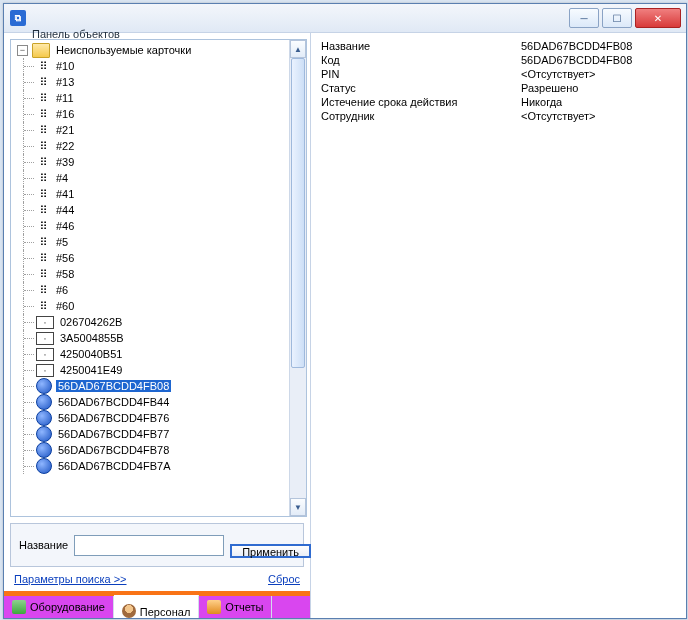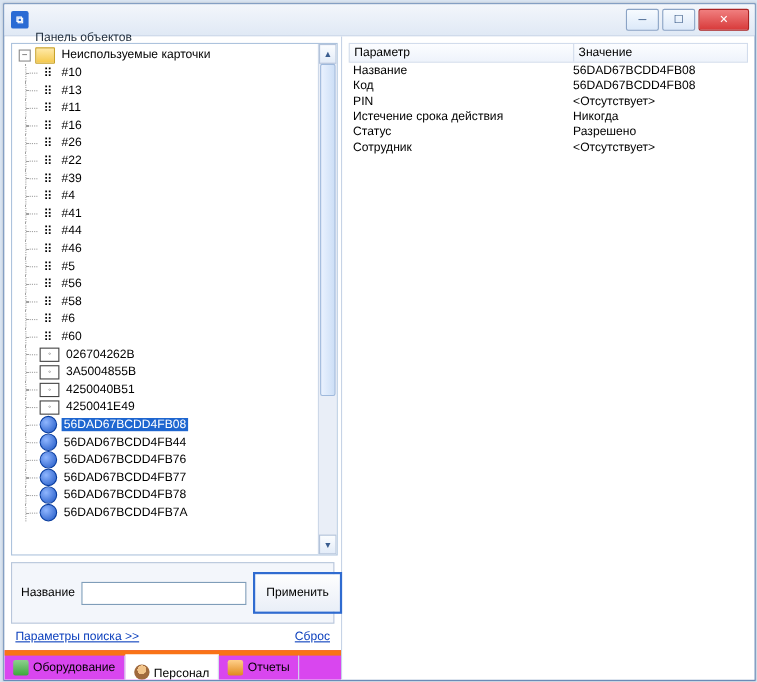--- a/index.html
+++ b/index.html
@@ -25,21 +25,21 @@
   .node-label.sel{background:#1e66d0;color:#fff;}
   .dotted{border-left:1px dotted #a0a0a0;margin-left:10px;height:16px;display:flex;align-items:center;}
   .dotted .htick{width:10px;border-top:1px dotted #a0a0a0;margin-right:2px;}
   .vscroll{position:absolute;right:0;top:0;bottom:0;width:16px;background:#e9eef7;border-left:1px solid #cdd8e8;display:flex;flex-direction:column;}
   .vscroll .arrow{height:16px;border:1px solid #b4c4db;background:linear-gradient(#fbfdff,#e3ecf8);display:flex;align-items:center;justify-content:center;font-size:8px;color:#3a5d8f;}
   .vscroll .track{flex:1;position:relative;}
   .vscroll .thumb{position:absolute;left:1px;right:1px;top:0;height:70%;background:linear-gradient(90deg,#eaf2ff,#cddff6);border:1px solid #9fb9dc;border-radius:2px;}
   .search-box{margin:0 6px 4px 6px;border:1px solid #b8c6db;background:#f3f6fb;padding:8px;display:flex;align-items:center;gap:6px;}
   .search-box label{}
   .search-box input[type=text]{flex:1;height:19px;border:1px solid #7f9db9;padding:0 3px;font:inherit;}
-  .search-box button{height:38px;padding:0 10px;border:2px solid #2f6bd0;background:linear-gradient(#fefefe,#e9eef7);font:inherit;cursor:pointer;}
+  .search-box button{height:14px;padding:0 10px;border:2px solid #2f6bd0;background:linear-gradient(#fefefe,#e9eef7);font:inherit;cursor:pointer;margin-top:12px;}
   .links-row{display:flex;justify-content:space-between;margin:2px 10px 6px 10px;}
   .links-row a{color:#0b3fbd;text-decoration:underline;cursor:pointer;}
   .tabs{display:flex;border-top:5px solid #f97316;background:#d946ef;height:22px;align-items:stretch;}
   .tab{display:flex;align-items:center;gap:4px;padding:0 8px;border-right:1px solid #d2dcec;cursor:pointer;}
   .tab.active{background:#fff;border-top:1px solid #fff;margin-top:-1px;align-items:flex-end;}
   .tab .ti{width:14px;height:14px;display:inline-block;border-radius:2px;}
   .ti.eq{background:linear-gradient(#8ed08e,#3da83d);}
   .ti.pe{background:radial-gradient(circle at 50% 35%,#f2c58b 35%,#a06a3d 36%);border-radius:50%;}
   .ti.re{background:linear-gradient(#ffd08a,#e08a1e);}
   .right-pane{flex:1;display:flex;flex-direction:column;}
@@ -110,21 +110,21 @@
               <div class="dotted">
                 <div class="htick"></div>
                 <span class="ticon braille">⠿</span>
                 <span class="node-label">#16</span>
               </div>
             </div>
             <div class="tree-row">
               <div class="dotted">
                 <div class="htick"></div>
                 <span class="ticon braille">⠿</span>
-                <span class="node-label">#26</span>
+                <span class="node-label">#21</span>
               </div>
             </div>
             <div class="tree-row">
               <div class="dotted">
                 <div class="htick"></div>
                 <span class="ticon braille">⠿</span>
                 <span class="node-label">#22</span>
               </div>
             </div>
             <div class="tree-row">
@@ -298,44 +298,40 @@
         </div>
         <div class="tab">
           <span class="ti re"></span>
           <span>Отчеты</span>
         </div>
       </div>
     </div>
 
     <div class="right-pane">
       <div class="grid">
-        <div class="grid-head">
-          <div class="gh c1">Параметр</div>
-          <div class="gh c2">Значение</div>
-        </div>
         <div class="grid-body" id="grid-body">
             <div class="grow">
               <div class="gc1">Название</div>
               <div class="gc2">56DAD67BCDD4FB08</div>
             </div>
             <div class="grow">
               <div class="gc1">Код</div>
               <div class="gc2">56DAD67BCDD4FB08</div>
             </div>
             <div class="grow">
               <div class="gc1">PIN</div>
               <div class="gc2">&lt;Отсутствует&gt;</div>
             </div>
             <div class="grow">
+              <div class="gc1">Статус</div>
+              <div class="gc2">Разрешено</div>
+            </div>
+            <div class="grow">
               <div class="gc1">Истечение срока действия</div>
               <div class="gc2">Никогда</div>
-            </div>
-            <div class="grow">
-              <div class="gc1">Статус</div>
-              <div class="gc2">Разрешено</div>
             </div>
             <div class="grow">
               <div class="gc1">Сотрудник</div>
               <div class="gc2">&lt;Отсутствует&gt;</div>
             </div>
           </div>
       </div>
     </div>
   </div>
 </div>

